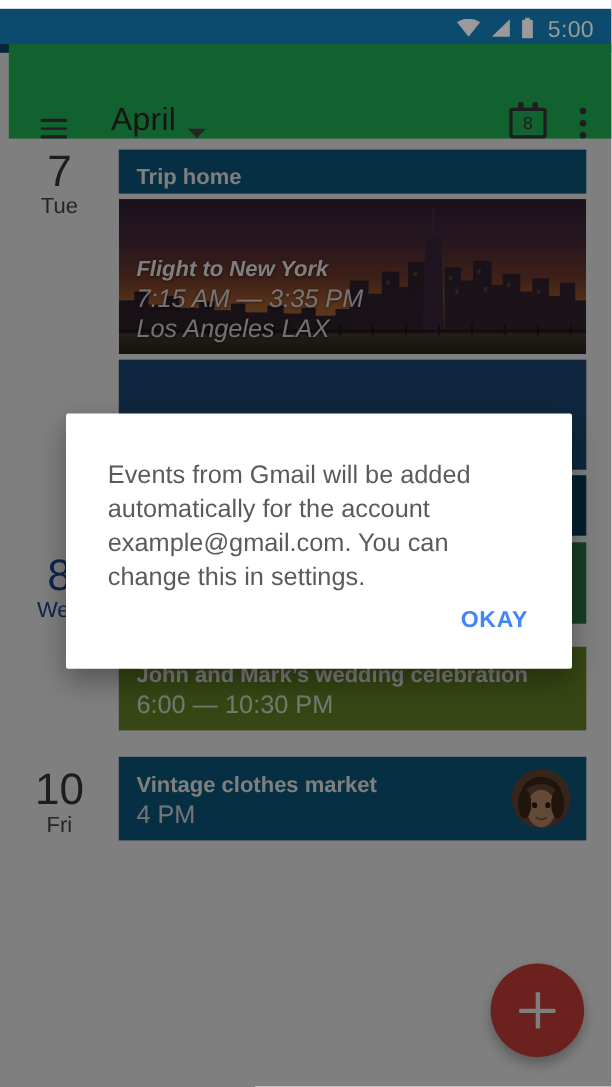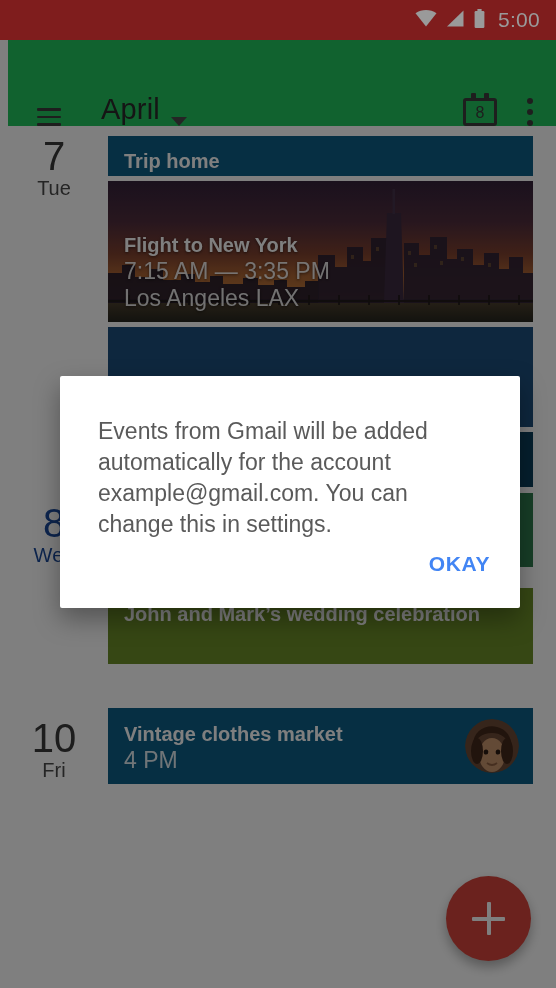--- a/index.html
+++ b/index.html
@@ -9,22 +9,22 @@
     background:#ffffff;
     overflow:hidden;
     position:relative;
   }
 
   
   #phone { position:absolute; inset:0; width:556px; height:988px; overflow:hidden; background:#fff; }
 
   
   #status-bar {
-    position:absolute; top:0; left:0; width:556px; height:40px;
-    background:#7f1d1d; display:flex; align-items:center; justify-content:flex-end;
+    position:absolute; top:8px; left:0; width:556px; height:40px;
+    background:#0c4a6e; display:flex; align-items:center; justify-content:flex-end;
     padding-right:16px; gap:9px;
   }
   .sb-icon { display:block; }
   #status-time {
     color:#9a9a9a; font-size:21px; letter-spacing:.3px; margin-left:4px;
     font-family:"Liberation Sans", sans-serif;
   }
 
   
   #content-scrim {
@@ -87,21 +87,21 @@
   .ev-card.olive { background:#6c8f28; }
 
   .ev-card.compact { padding-top:12px; padding-bottom:13px; }
 
   .ev-avatar {
     position:absolute; right:14px; top:50%; transform:translateY(-50%);
     width:54px; height:54px; border-radius:50%; overflow:hidden;
   }
 
   
-  .ev-card.photo { padding:5px; height:141px; }
+  .ev-card.photo { padding:5px; height:141px;font-style:italic; }
   .photo-sky { position:absolute; inset:0; }
   .photo-text { position:absolute; left:16px; bottom:10px; z-index:3; }
   .photo-text .ev-title { text-shadow:0 1px 3px rgba(0,0,0,.55); }
   .photo-text .ev-sub   { text-shadow:0 1px 3px rgba(0,0,0,.55); }
 
   
   .now-row { position:relative; height:12px; margin:2px 0 4px 0; }
   .now-dot { position:absolute; left:92px; top:0px; width:15px; height:15px; border-radius:50%; background:#1f3f85; }
   .now-line { position:absolute; left:107px; top:6.5px; right:23px; height:1.6px; background:#2a4b91; }
 
@@ -116,21 +116,21 @@
 
   
   #dialog {
     position:absolute; left:60px; top:376px; width:460px; height:232px;
     background:#ffffff; z-index:100; box-shadow:0 11px 26px rgba(0,0,0,.34);
     border-radius:2px; display:flex; flex-direction:column;
   }
   #dialog-message {
     padding:40px 38px 0 38px; font-size:23px; line-height:31px; color:#5a5a5a; font-weight:400;
   }
-  #dialog-actions { margin-top:auto; display:flex; justify-content:flex-end; padding:0 26px 24px 0; }
+  #dialog-actions { margin-top:auto; display:flex; justify-content:flex-end; padding:0 36px 24px 0; }
   #dialog-okay {
     font-size:21px; font-weight:700; letter-spacing:.6px; color:#4285f4;
     background:none; border:none; cursor:pointer; padding:8px 4px;
     font-family:"Liberation Sans", sans-serif;
   }
 </style>
 </head>
 <body>
 
 <div id="phone">
@@ -272,25 +272,26 @@
           </div>
         </div>
 
         <div class="now-row">
           <div class="now-dot"></div>
           <div class="now-line"></div>
         </div>
 
         <div class="ev-card olive" style="height:76px;">
           <div class="ev-title">John and Mark’s wedding celebration</div>
-        </div>
-      </div>
-    </div>
-
-    <div class="day-block" style="margin-top:44px;">
+          <div class="ev-sub">6:00 — 10:30 PM</div>
+        </div>
+      </div>
+    </div>
+
+    <div class="day-block" style="margin-top:24px;">
       <div class="day-gutter">
         <div class="day-num">10</div>
         <div class="day-dow">Fri</div>
       </div>
       <div class="events">
 
         <div class="ev-card blue" style="height:76px;">
           <div class="ev-title">Vintage clothes market</div>
           <div class="ev-sub">4 PM</div>
           <div class="ev-avatar">

